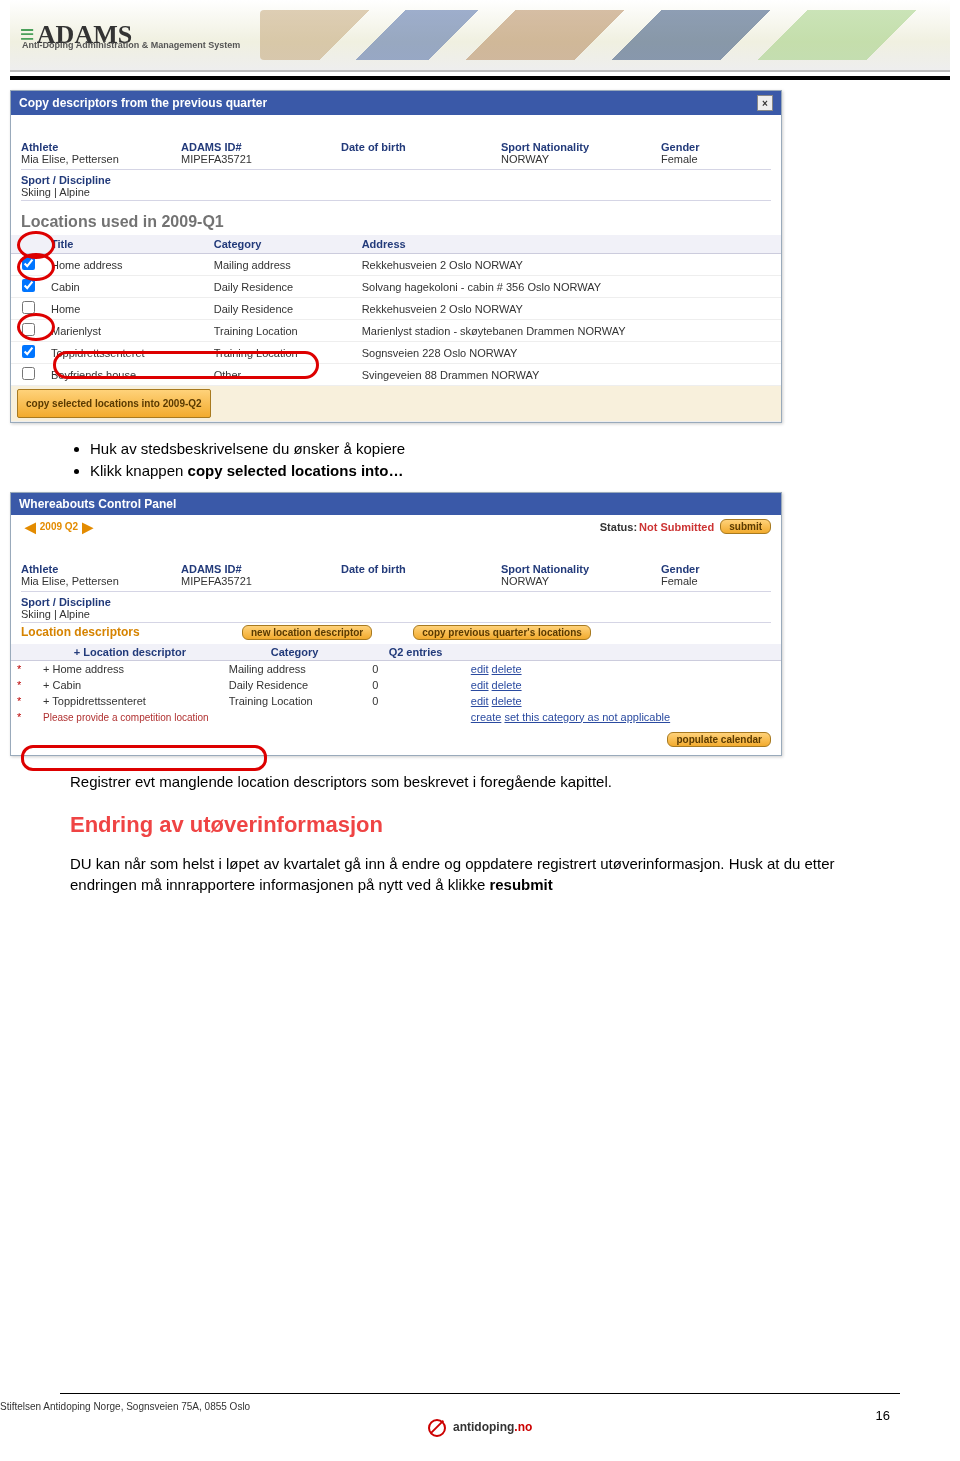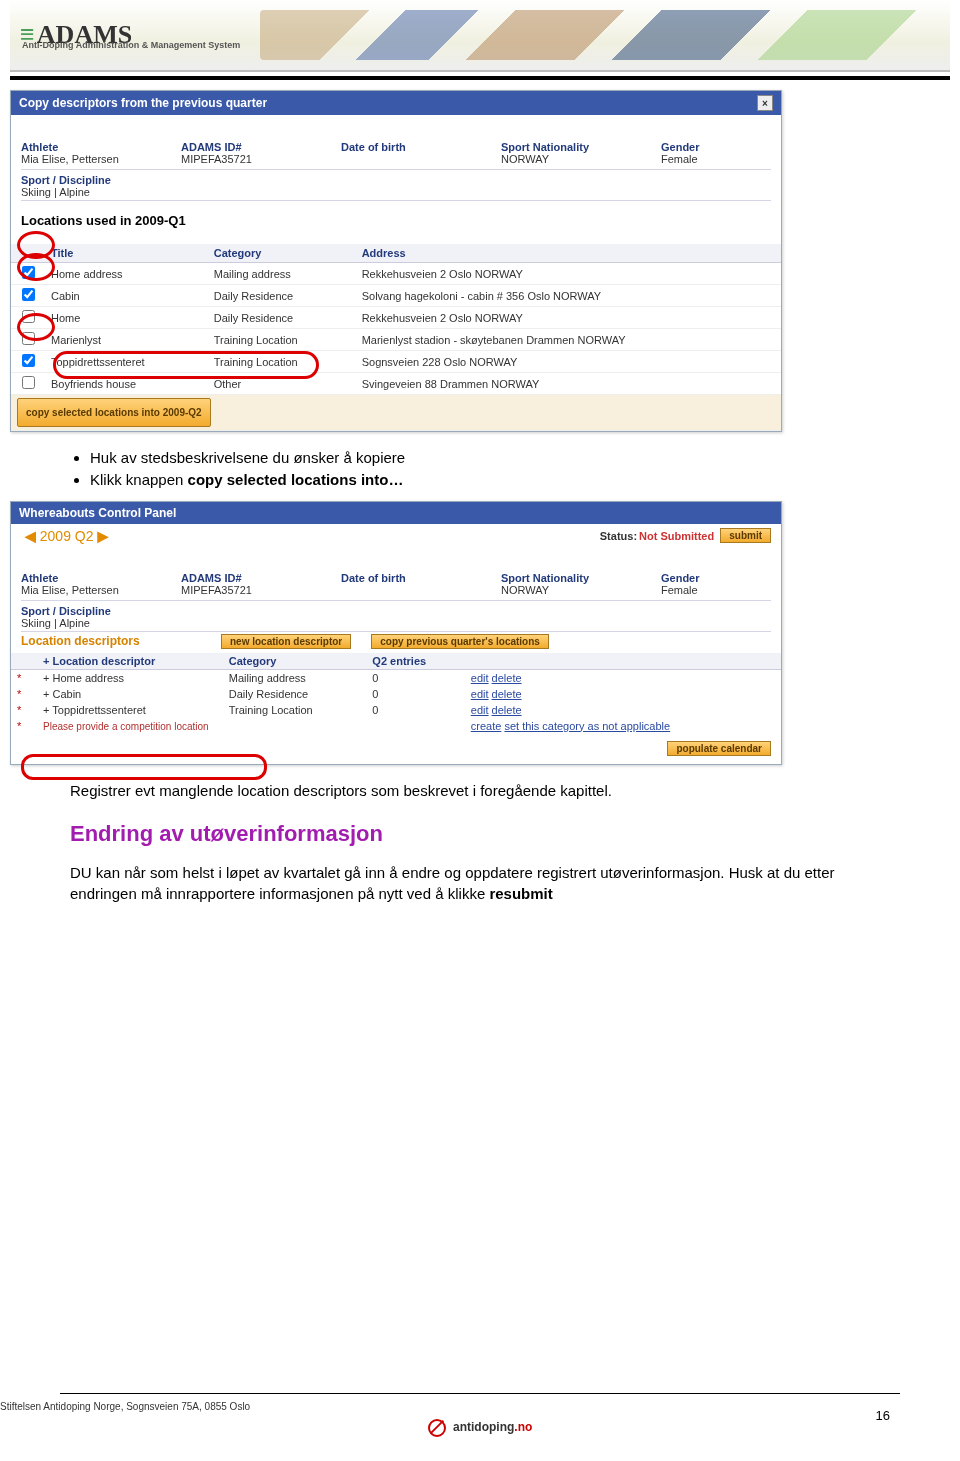--- a/index.html
+++ b/index.html
@@ -18,52 +18,52 @@
   .bluebar .x{margin-left:auto;background:#eee;color:#333;width:14px;height:14px;font-size:10px;display:flex;align-items:center;justify-content:center;border:1px solid #888}
 
   .athlete-block{padding:22px 10px 2px 10px;font-size:11px}
   .ath-row{display:flex;border-bottom:1px solid #d5d5e5;padding:4px 0}
   .ath-col{flex:1}
   .ath-col.small{flex:0 0 110px}
   .ath-label{color:#223a7a;font-weight:bold;font-size:11px}
   .ath-val{color:#333;font-size:11px}
   .sport-line{padding:4px 0 2px 0;border-bottom:1px solid #d5d5e5}
 
-  .section-title{color:#000000;font-weight:bold;font-size:13px;padding:10px 10px 16px 10px}
+  .section-title{color:#737373;font-weight:bold;font-size:16px;padding:10px 10px 4px 10px}
 
   table.loc{width:100%;border-collapse:collapse;font-size:11px}
   table.loc th{color:#223a7a;font-weight:bold;text-align:left;padding:3px 6px;background:#f1f1f8;border-bottom:1px solid #ccd}
   table.loc td{padding:3px 6px;color:#333;border-bottom:1px solid #eee}
   table.loc td.chk{width:22px;text-align:center}
   table.loc td.chk input{margin:0}
 
   .copybtn-row td{background:#f8f0dc;padding:3px 4px}
   .copybtn{background:linear-gradient(#ffd27a,#f2ab2e);border:1px solid #a87a20;font-size:10px;font-weight:bold;color:#5a3a00;padding:8px 8px;border-radius:2px}
 
   .redring{position:absolute;border:3px solid #d00;border-radius:50%/50%;pointer-events:none}
 
   .body-text{margin:12px 60px 10px 70px;font-size:15px;line-height:1.35}
   .body-text ul{margin:0;padding:0 0 0 20px}
   .body-text li{margin:2px 0}
-  .body-text h2{color:#a21caf;font-size:22px;margin:18px 0 6px 0}
-
-  .orangebtn{background:linear-gradient(#ffd27a,#f2ab2e);border:1px solid #a87a20;font-size:10px;font-weight:bold;color:#5a3a00;padding:1px 8px;border-radius:0}
+  .body-text h2{color:#ef4444;font-size:22px;margin:18px 0 6px 0}
+
+  .orangebtn{background:linear-gradient(#ffd27a,#f2ab2e);border:1px solid #a87a20;font-size:10px;font-weight:bold;color:#5a3a00;padding:1px 8px;border-radius:6px}
 
   .status-row{display:flex;align-items:center;font-size:11px;padding:4px 10px 2px 10px}
   .status-row .arrow{color:#e38b00;font-weight:bold;font-size:14px;padding:0 4px}
-  .status-row .quarter{color:#e38b00;font-weight:normal;font-size:14px}
+  .status-row .quarter{color:#e38b00;font-weight:bold;font-size:10px}
   .status-row .spacer{flex:1}
   .status-row .stlabel{color:#333;font-weight:bold}
   .status-row .stval{color:#c33;font-weight:bold;padding:0 6px 0 2px}
 
-  .desc-btns{display:flex;gap:20px;padding:0 28px 4px 10px;font-size:11px;align-items:center}
+  .desc-btns{display:flex;gap:41px;padding:0 28px 4px 10px;font-size:11px;align-items:center}
   .desc-btns .left-label{color:#d68300;font-weight:bold;font-size:12px;flex:0 0 180px}
 
   table.desc{width:100%;border-collapse:collapse;font-size:11px}
-  table.desc th{color:#223a7a;font-weight:bold;text-align:left;padding:2px 6px;background:#f1f1f8;border-bottom:1px solid #ccd}
+  table.desc th{color:#223a7a;font-weight:bold;text-align:center;padding:2px 6px;background:#f1f1f8;border-bottom:1px solid #ccd}
   table.desc td{padding:2px 6px;color:#333}
   table.desc td.star{color:#b00;width:14px}
   table.desc td a{color:#2a4aa0;text-decoration:underline;font-size:11px}
   .warnline{color:#b03030;font-size:10px;padding:2px 10px 6px 20px}
   .populate-row{text-align:right;padding:4px 10px 8px 0}
 
   .footer{position:absolute;bottom:24px;left:0;right:0}
   .footer hr{border:none;border-top:1px solid #000;margin:0 60px 6px 60px}
   .footer .ftxt{text-align:left;font-size:10px;color:#333;line-height:1.35}
   .footer .pnum{position:absolute;right:70px;bottom:14px;font-size:13px}

